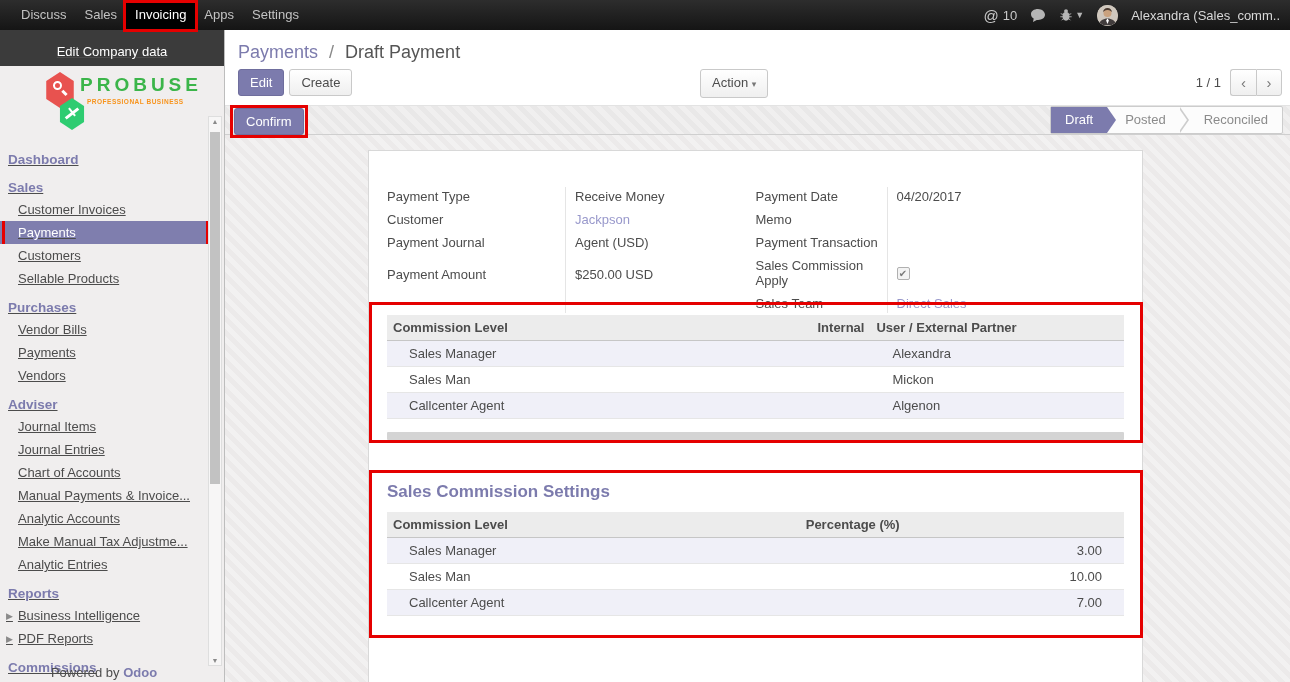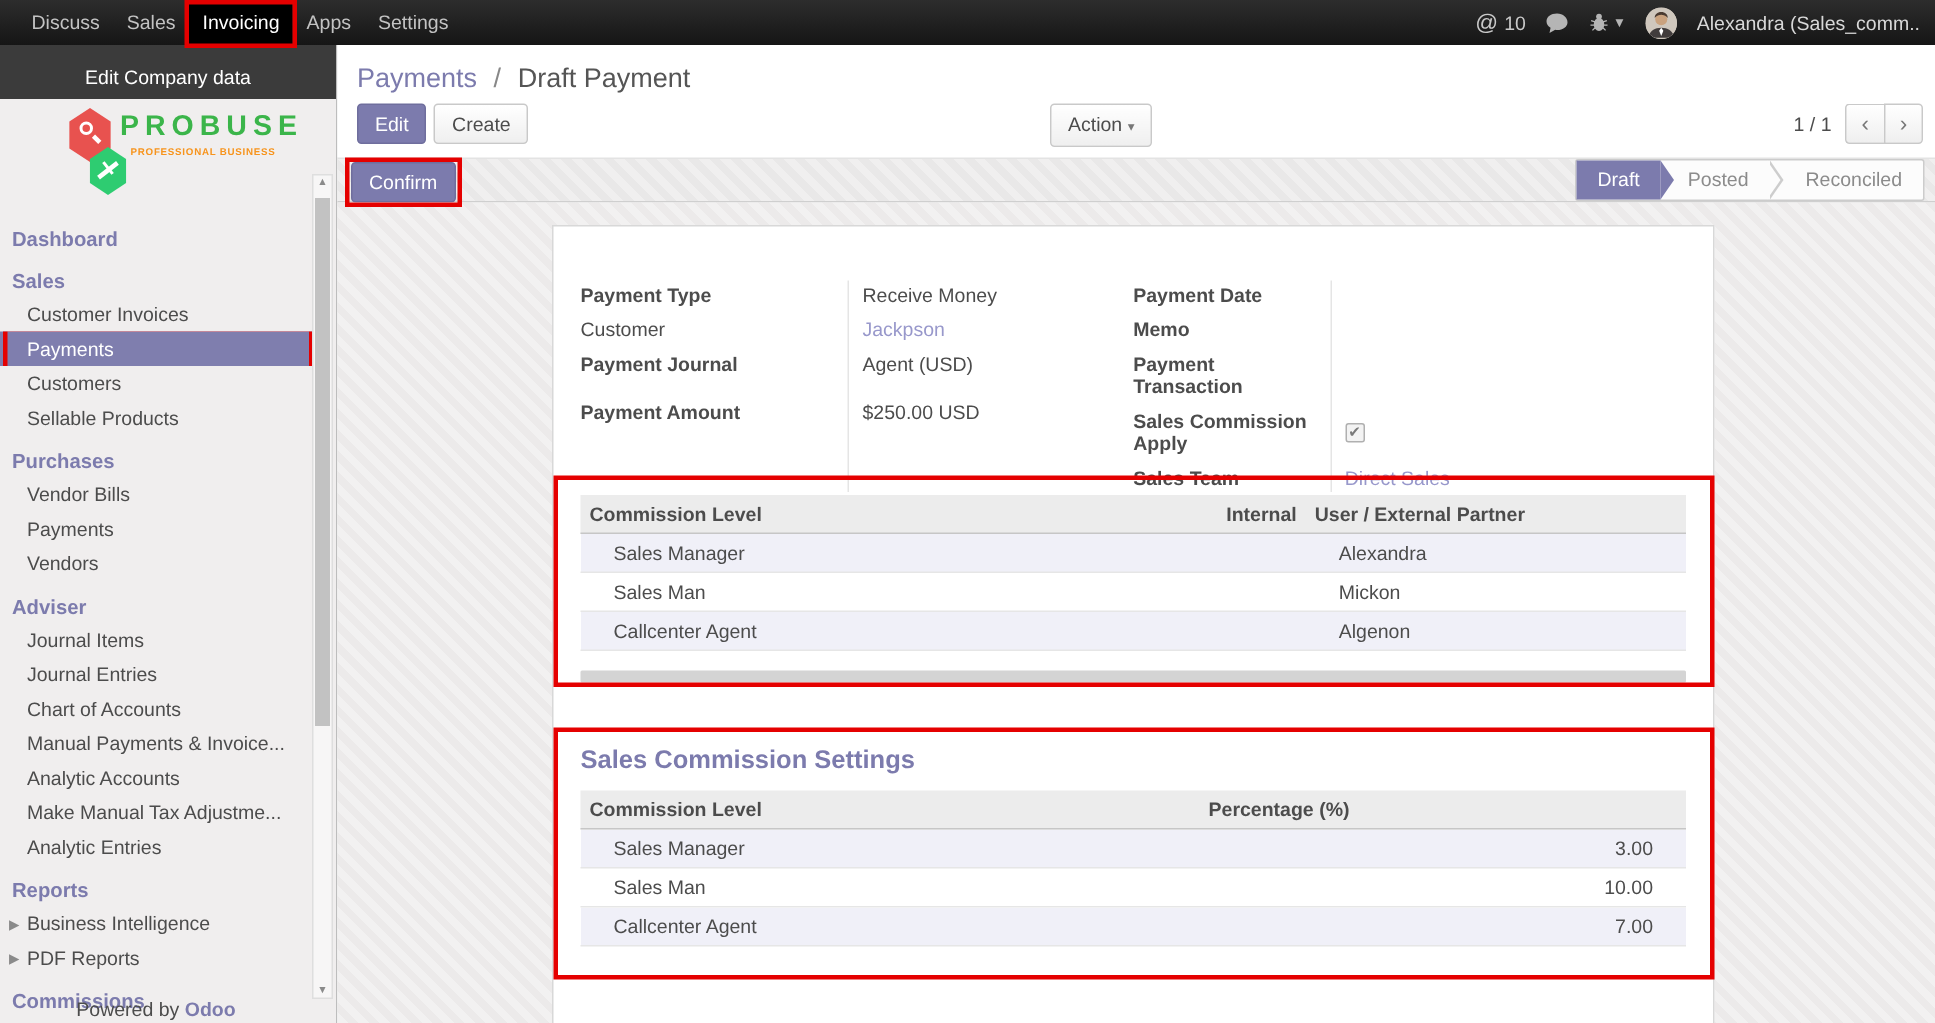--- a/index.html
+++ b/index.html
@@ -19,21 +19,21 @@
 
   
   .annot { position:absolute; border:3px solid #e50000; pointer-events:none; z-index:40; }
   .annot-nav { top:0; bottom:-2px; left:-3px; right:-3px; }
   .annot-side { top:-3px; bottom:-3px; left:2px; right:-1px; }
   .annot-confirm { top:-4px; bottom:-4px; left:-5px; right:-5px; }
   .annot-s1 { top:-13px; left:-18px; right:-19px; bottom:-3px; }
   .annot-s2 { top:-12px; left:-18px; right:-19px; bottom:-22px; }
 
   
-  .sidebar { position:absolute; left:0; top:30px; width:225px; bottom:0; background:#f0eeee; border-right:1px solid #bdbdbd; overflow:hidden; }
+  .sidebar { position:absolute; left:0; top:30px; width:225px; bottom:0; background:#f0eeee; border-right:1px solid #bdbdbd; overflow:hidden;text-decoration:underline; }
   .company-bar { height:36px; background:#3b3b3b; color:#fff; font-size:13px; display:flex; align-items:flex-end; justify-content:center; padding-bottom:7px; cursor:pointer; }
   .logo { position:relative; height:76px; }
   .hex { position:absolute; clip-path:polygon(50% 0,93% 25%,93% 75%,50% 100%,7% 75%,7% 25%); }
   .hex-red { left:44px; top:6px; width:32px; height:36px; background:#e8524f; z-index:2; }
   .mag { position:absolute; top:9px; left:9px; width:9px; height:9px; border:2px solid #fff; border-radius:50%; }
   .mag::after { content:""; position:absolute; width:2.5px; height:6px; background:#fff; transform:rotate(-45deg); top:7px; left:8px; }
   .hex-green { left:58px; top:32px; width:28px; height:32px; background:#2ecc71; z-index:3; }
   .tool1 { position:absolute; width:16px; height:3px; background:#fff; transform:rotate(-38deg); top:14px; left:6px; }
   .tool2 { position:absolute; width:10px; height:2px; background:#fff; transform:rotate(52deg); top:13px; left:9px; }
   .logo-title { position:absolute; left:80px; top:8px; font-size:19px; font-weight:bold; letter-spacing:4px; color:#3bb54a; }
@@ -91,21 +91,21 @@
   .sheet { position:absolute; left:143px; top:15px; width:775px; bottom:-5px; background:#fff; border:1px solid #d8d8d8; padding:0 18px; }
 
   
   .oform { margin-top:34px; display:flex; }
   .fcol { width:50%; position:relative; }
   .fcol .vline { position:absolute; top:2px; bottom:2px; width:1px; background:#e5e5e5; }
   .fcol-left .vline { left:178px; }
   .fcol-right .vline { left:131px; }
   .frow { display:flex; }
   .frow.gap-before { margin-top:9px; }
-  .flabel { font-size:13px; font-weight:bold; color:#4c4c4c; padding:4px 6px 4px 0; }
+  .flabel { font-size:13px; font-weight:normal; color:#4c4c4c; padding:4px 6px 4px 0; }
   .fcol-left .flabel { width:178px; }
   .fcol-right .flabel { width:131px; }
   .flabel.normal { font-weight:normal; }
   .fvalue { padding:4px 0 4px 10px; font-size:13px; color:#4c4c4c; display:flex; align-items:center; flex:1; }
   .fvalue.link { color:#9898cb; cursor:pointer; }
   .checkbox { width:13px; height:13px; border:1px solid #b0b0b0; border-radius:2px; background:#f3f3f3; font-size:10px; line-height:11px; text-align:center; color:#7a7a7a; cursor:pointer; }
 
   
   .osection { position:relative; }
   .osection-title { font-size:17px; font-weight:bold; color:#7c7bad; margin:23px 0 10px 0; }
@@ -279,20 +279,21 @@
             </div>
             <div class="frow gap-before">
               <div class="flabel">Payment Amount</div>
               <div class="fvalue">$250.00 USD</div>
             </div>
           </div>
         <div class="fcol fcol-right" id="fcol-right">
             <div class="vline"></div>
             <div class="frow">
               <div class="flabel">Payment Date</div>
+              <div class="fvalue">04/20/2017</div>
             </div>
             <div class="frow">
               <div class="flabel">Memo</div>
               <div class="fvalue"></div>
             </div>
             <div class="frow">
               <div class="flabel">Payment Transaction</div>
               <div class="fvalue"></div>
             </div>
             <div class="frow">

